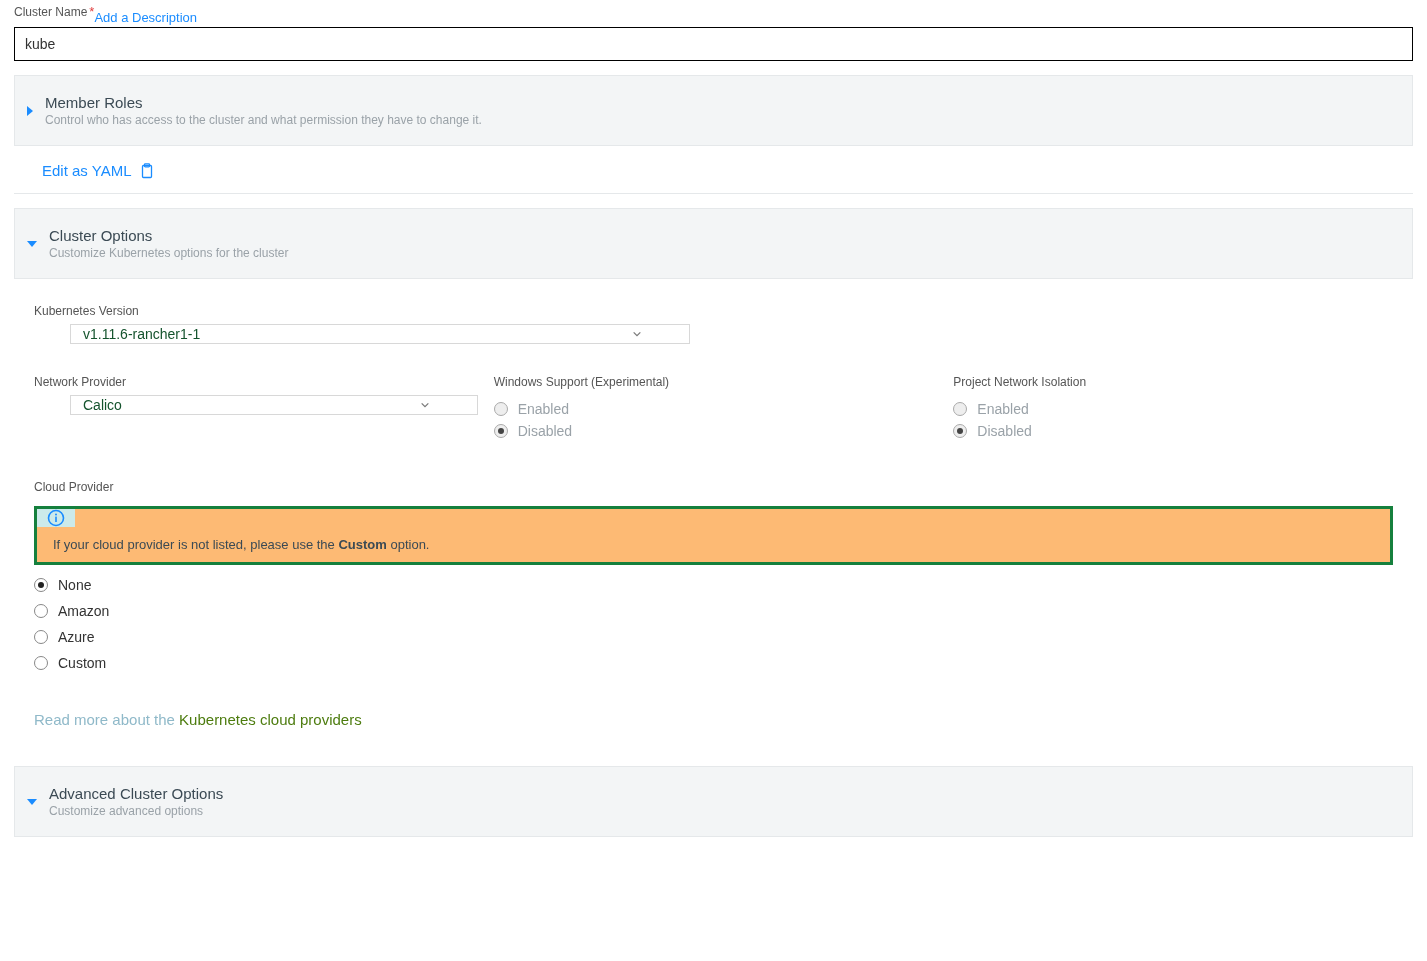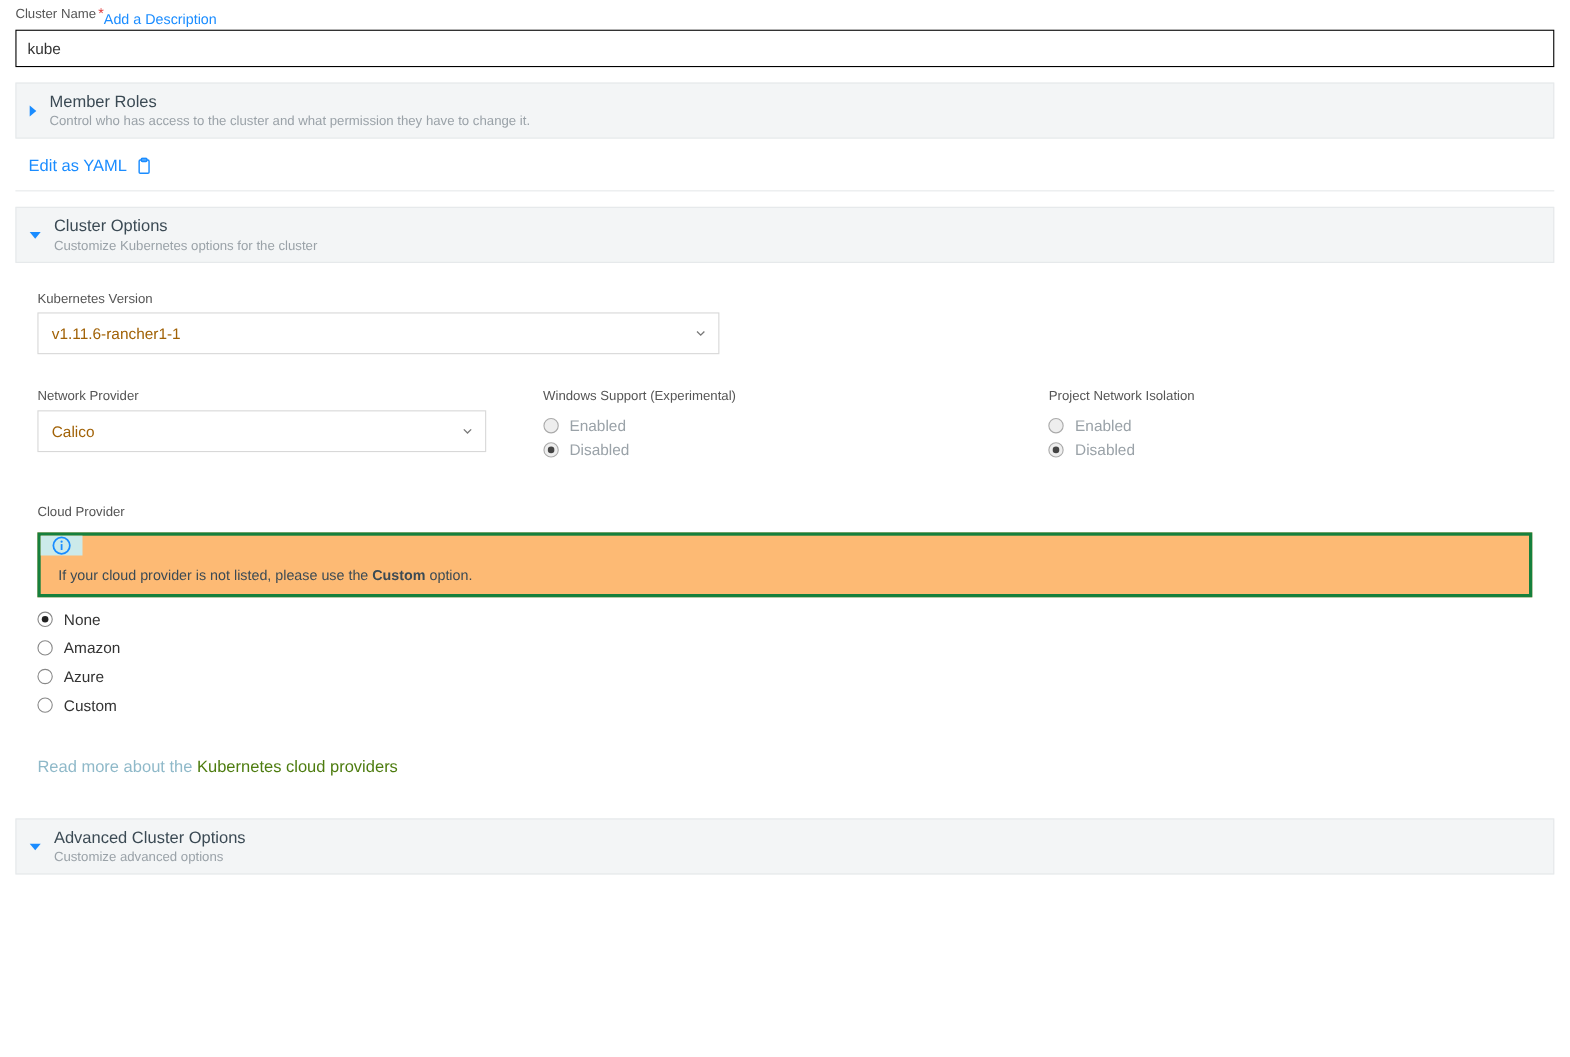--- a/index.html
+++ b/index.html
@@ -35,21 +35,21 @@
     padding: 0 10px;
     font-size: 14px;
     color: #333;
     background: #fff;
   }
 
   .panel-header {
     margin-top: 14px;
     background: #f3f5f6;
     border: 1px solid #e5e8ea;
-    padding: 8px 12px;
+    padding: 18px 12px;
     display: flex;
     align-items: center;
     gap: 12px;
   }
   .panel-header .caret {
     width: 0; height: 0;
     display: inline-block;
   }
   .caret-right {
     border-top: 5px solid transparent;
@@ -76,47 +76,49 @@
     padding: 16px 0 14px 12px;
     margin-bottom: 0;
   }
   .edit-yaml {
     color: #1a8cff;
     font-size: 15px;
     display: inline-flex;
     align-items: center;
     gap: 8px;
     cursor: pointer;
+    margin-left: 16px;
   }
   .clipboard-icon {
     width: 14px; height: 16px; display: inline-block;
   }
 
   .panel-body {
     padding: 24px 0 24px 0;
   }
   .section-block { padding: 0 20px; }
 
   .select-wrap {
     position: relative;
     width: 620px;
     max-width: 100%;
   }
   .select-wrap.small { width: 408px; }
   .select-box {
     width: 100%;
-    height: 38px;
+    height: 20px;
     border: 1px solid #d8d8d8;
     background: #fff;
     padding: 0 36px 0 12px;
     font-size: 14px;
-    color: #a16207;
+    color: #14532d;
     display: flex;
     align-items: center;
     cursor: pointer;
+    margin-left: 36px;
   }
   .select-wrap .chevron {
     position: absolute;
     right: 12px; top: 50%; transform: translateY(-50%);
     width: 10px; height: 10px;
     pointer-events: none;
   }
 
   .three-col {
     display: flex;

